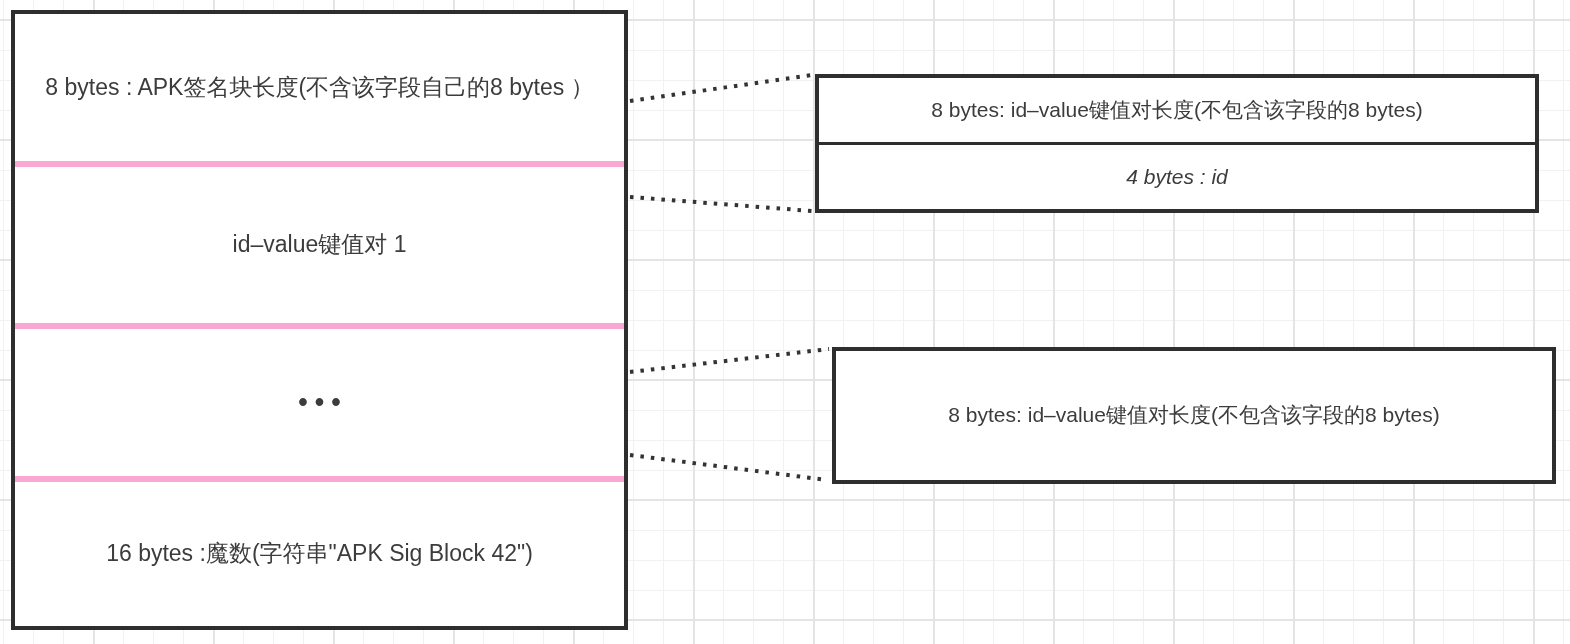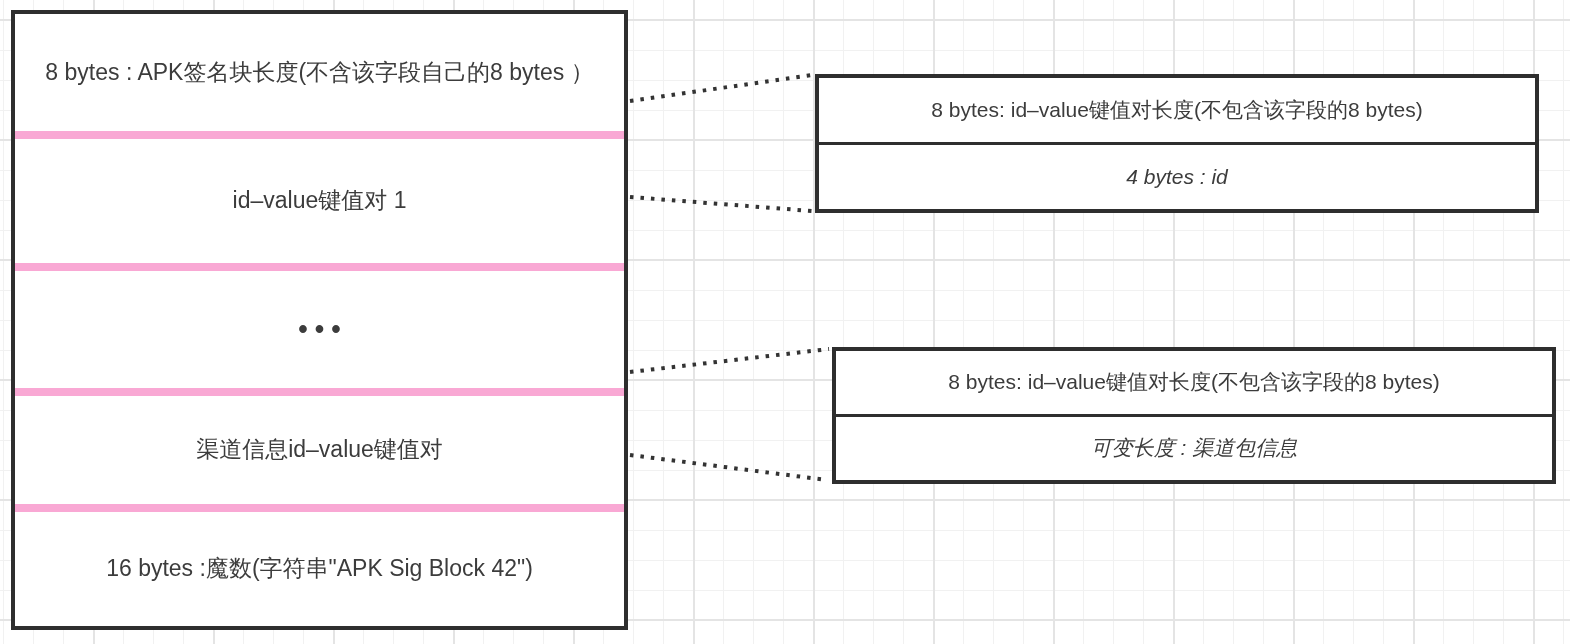--- a/index.html
+++ b/index.html
@@ -47,21 +47,21 @@
     line-height: 1.35;
     box-sizing: border-box;
   }
   .tbl-left {
     left: 11px;
     top: 10px;
     width: 617px;
     height: 620px;
     font-size: 23px;
   }
-  .tbl-left .row + .row { border-top: 8px solid #f9a8d4; }
+  .tbl-left .row + .row { border-top: 6px solid #f9a8d4; }
   .tbl-rtop {
     left: 815px;
     top: 74px;
     width: 724px;
     height: 139px;
     font-size: 21px;
   }
   .tbl-rbot {
     left: 832px;
     top: 347px;
@@ -88,27 +88,25 @@
     <line x1="630" y1="101" x2="812" y2="75" stroke="#333333" stroke-width="4" stroke-dasharray="3.5 7"></line>
     <line x1="630" y1="197" x2="812" y2="211" stroke="#333333" stroke-width="4" stroke-dasharray="3.5 7"></line>
     <line x1="630" y1="372" x2="829" y2="349" stroke="#333333" stroke-width="4" stroke-dasharray="3.5 7"></line>
     <line x1="630" y1="455" x2="827" y2="480" stroke="#333333" stroke-width="4" stroke-dasharray="3.5 7"></line>
   </svg>
 
   <div class="tbl tbl-left">
     <div class="row" style="flex:90">8 bytes : APK签名块长度(不含该字段自己的8 bytes ）</div>
     <div class="row" style="flex:95">id–value键值对 1</div>
     <div class="row row-ellipsis" style="flex:90">•••</div>
-    <div class="row" style="flex:83">渠道信息id–value键值对</div>
     <div class="row" style="flex:88">16 bytes :魔数(字符串"APK Sig Block 42")</div>
   </div>
 
   <div class="tbl tbl-rtop">
     <div class="row">8 bytes: id–value键值对长度(不包含该字段的8 bytes)</div>
     <div class="row">4 bytes : id</div>
   </div>
 
   <div class="tbl tbl-rbot">
     <div class="row">8 bytes: id–value键值对长度(不包含该字段的8 bytes)</div>
-    <div class="row">可变长度 : 渠道包信息</div>
   </div>
 
 </div>
 
 </body></html>

